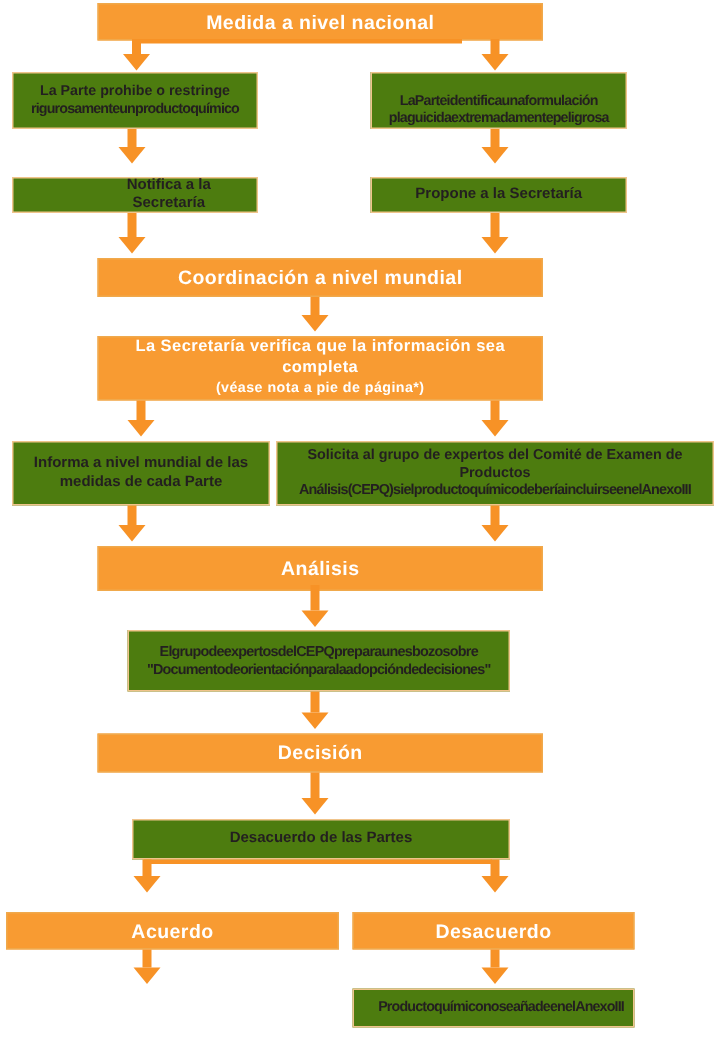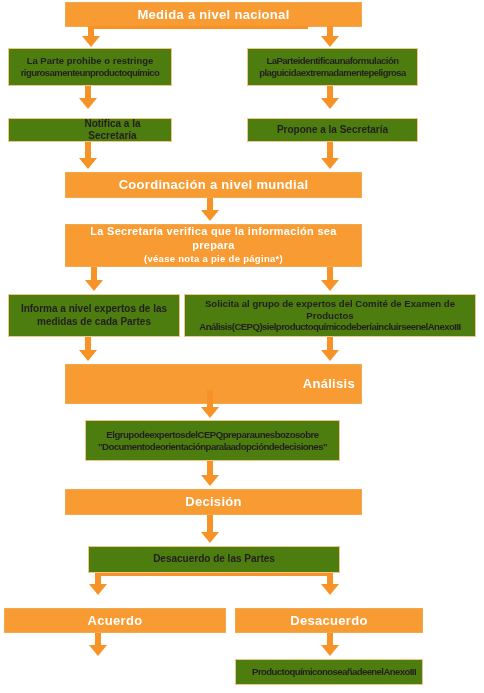--- a/index.html
+++ b/index.html
@@ -88,21 +88,21 @@
   <div class="stem" style="left:327px; top:26px; height:10px;"></div>
   <div class="arrow-wide" style="left:321px; top:36px;"></div>
 
   <div class="box box-outline" style="left:8px; top:48px; width:164px; height:38px; font-size:9.5px;">
     <span class="box-inner">
       <span>La Parte prohibe o restringe</span><br>
       <span class="tight">rigurosamenteunproductoquímico</span>
     </span>
   </div>
 
-  <div class="box box-outline" style="left:247px; top:48px; width:171px; height:38px; font-size:9.5px;">
+  <div class="box box-outline" style="left:247px; top:48px; width:171px; height:38px; font-size:9.5px;align-items:flex-end;">
     <span class="box-inner">
       <span class="tight2">La Parte identifica una formulación</span><br>
       <span class="tight">plaguicidaextremadamentepeligrosa</span>
     </span>
   </div>
 
   <div class="stem" style="left:85px; top:86px; height:12px;"></div>
   <div class="arrow-wide" style="left:79px; top:98px;"></div>
   <div class="stem" style="left:327px; top:86px; height:12px;"></div>
   <div class="arrow-wide" style="left:321px; top:98px;"></div>
@@ -122,50 +122,50 @@
 
   <div class="box box-solid" style="left:65px; top:172px; width:297px; height:26px; font-size:13px;">
     <span class="box-inner">Coordinación a nivel mundial</span>
   </div>
 
   <div class="stem" style="left:207px; top:198px; height:12px;"></div>
   <div class="arrow-wide" style="left:201px; top:210px;"></div>
 
   <div class="box box-solid" style="left:65px; top:224px; width:297px; height:43px; font-size:11px;">
     <span class="box-inner">
-      <span>La Secretaría verifica que la información sea prepara</span><br>
+      <span>La Secretaría verifica que la información sea completa</span><br>
       <span style="font-size:9.5px;">(véase nota a pie de página*)</span>
     </span>
   </div>
 
   <div class="stem" style="left:91px; top:267px; height:13px;"></div>
   <div class="arrow-wide" style="left:85px; top:280px;"></div>
   <div class="stem" style="left:327px; top:267px; height:13px;"></div>
   <div class="arrow-wide" style="left:321px; top:280px;"></div>
 
   <div class="box box-outline" style="left:8px; top:294px; width:172px; height:43px; font-size:10px;">
     <span class="box-inner">
-      <span>Informa a nivel expertos de las</span><br>
-      <span>medidas de cada Partes</span>
+      <span>Informa a nivel mundial de las</span><br>
+      <span>medidas de cada Parte</span>
     </span>
   </div>
 
   <div class="box box-outline" style="left:184px; top:294px; width:292px; height:43px; font-size:9.6px;">
     <span class="box-inner">
       <span>Solicita al grupo de expertos del Comité de Examen de Productos</span><br>
       <span class="tight">Análisis(CEPQ)sielproductoquímicodeberíaincluirseenelAnexoIII</span>
     </span>
   </div>
 
   <div class="stem" style="left:85px; top:337px; height:13px;"></div>
   <div class="arrow-wide" style="left:79px; top:350px;"></div>
   <div class="stem" style="left:327px; top:337px; height:13px;"></div>
   <div class="arrow-wide" style="left:321px; top:350px;"></div>
 
-  <div class="box box-solid" style="left:65px; top:364px; width:297px; height:40px; font-size:13px;text-align:right;">
+  <div class="box box-solid" style="left:65px; top:364px; width:297px; height:30px; font-size:13px;">
     <span class="box-inner">Análisis</span>
   </div>
 
   <div class="stem" style="left:207px; top:390px; height:17px;"></div>
   <div class="arrow-wide" style="left:201px; top:407px;"></div>
 
   <div class="box box-outline" style="left:85px; top:420px; width:255px; height:41px; font-size:9.6px;">
     <span class="box-inner">
       <span class="tight2">El grupo de expertos del CEPQ prepara un esbozo sobre</span><br>
       <span class="tight">"Documentodeorientaciónparalaadopcióndedecisiones"</span>

